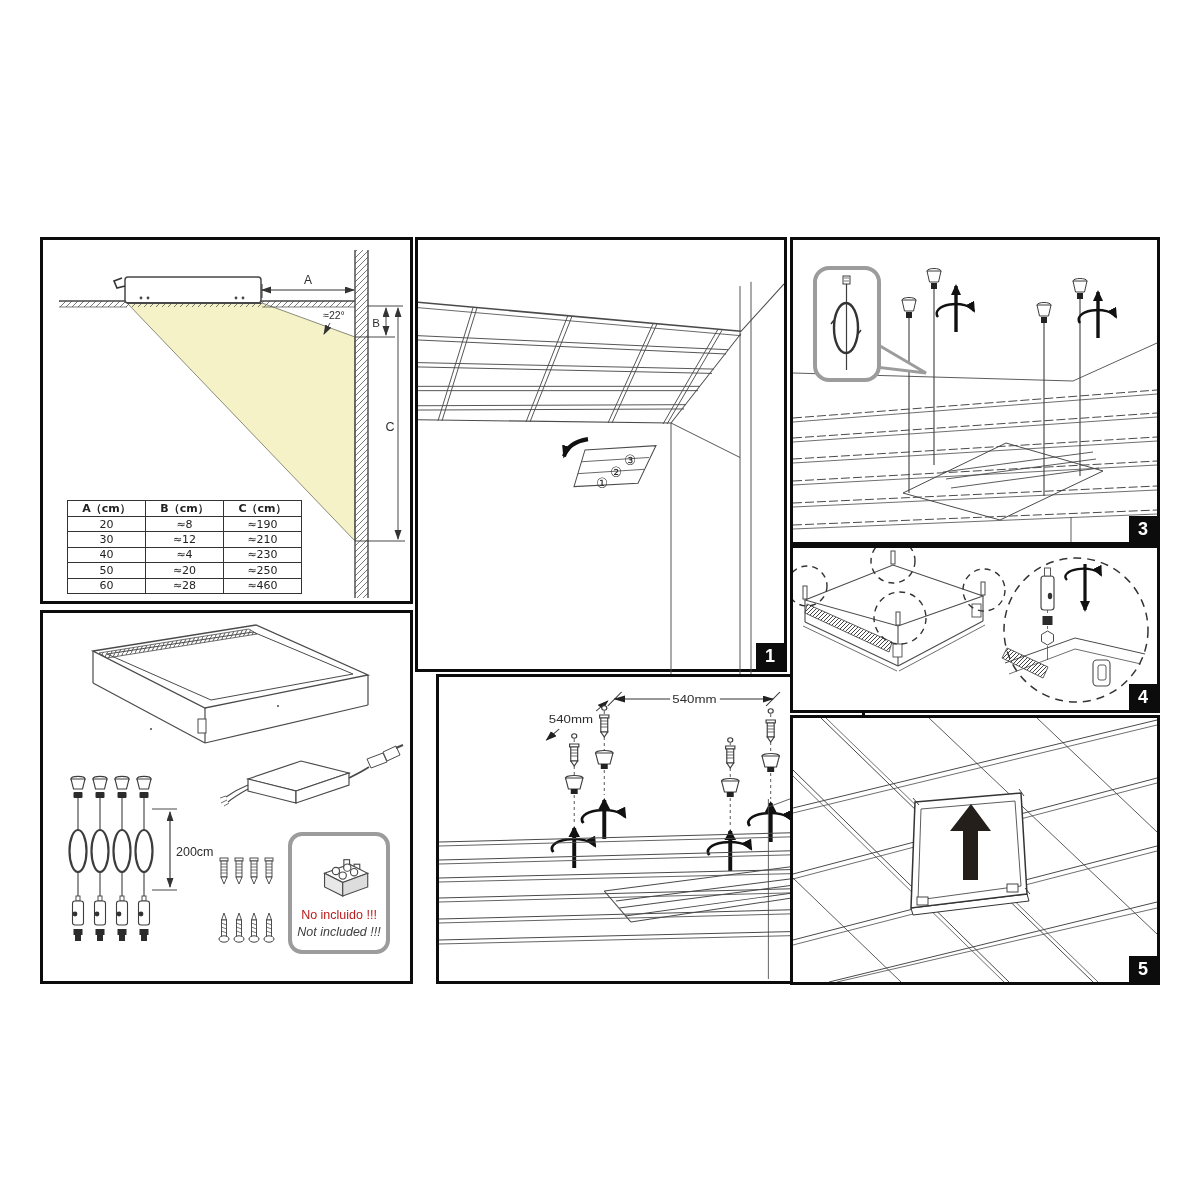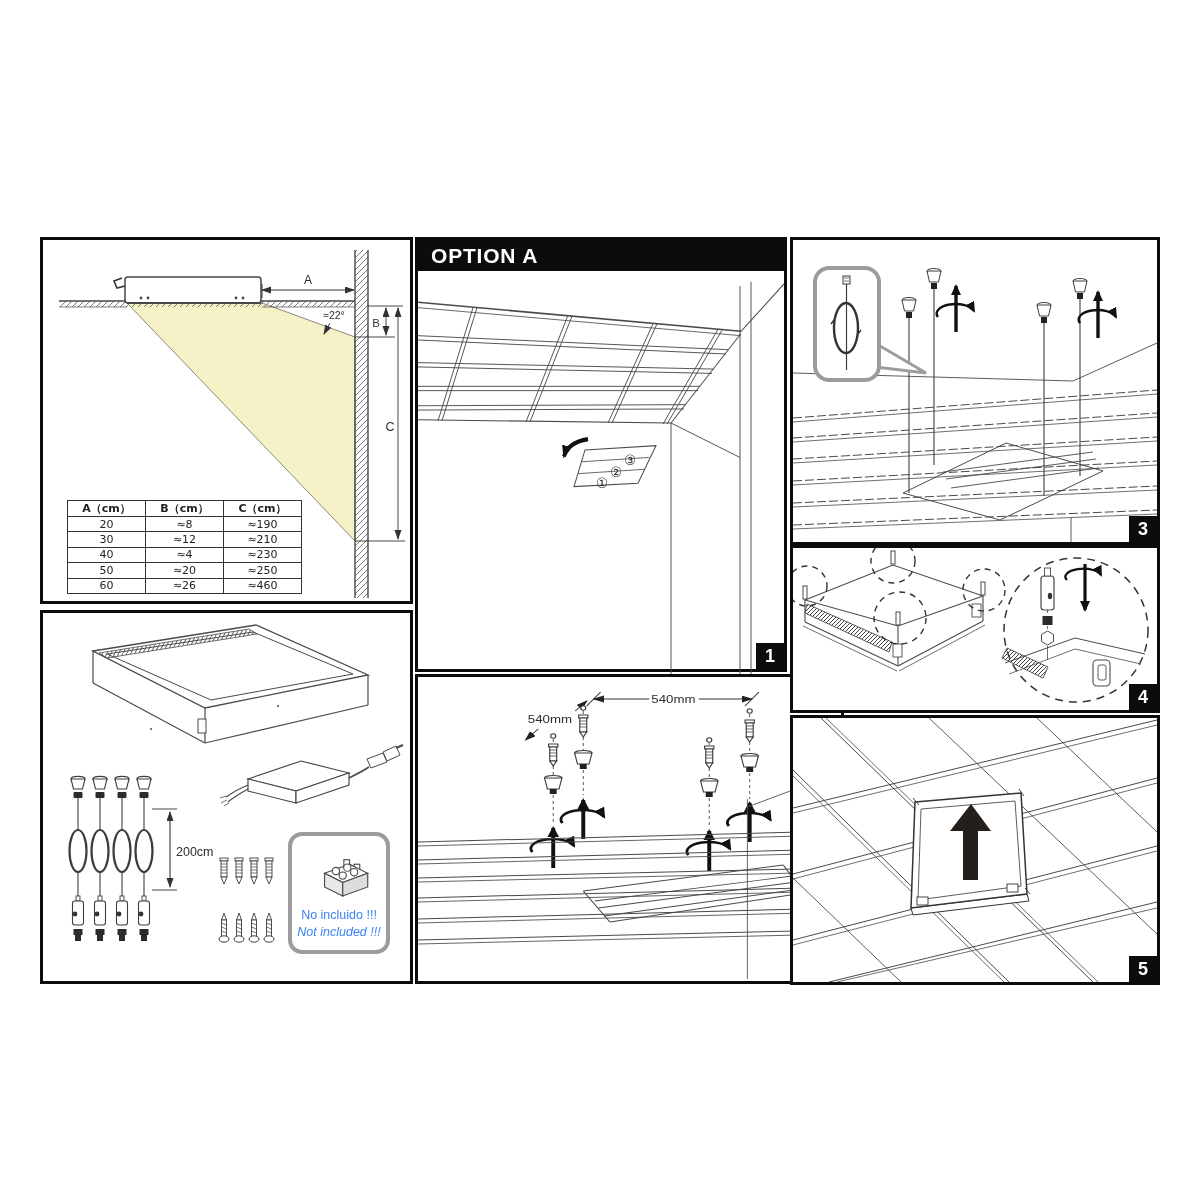--- a/index.html
+++ b/index.html
@@ -17,22 +17,22 @@
   .svg-fill{position:absolute;top:0;left:0;right:0;bottom:0;}
   
   .beam-table{position:absolute;left:24px;top:260px;border-collapse:collapse;background:#fff;padding-left:24px;}
   .beam-table th,.beam-table td{border:1.4px solid #333;width:77px;height:14.4px;padding:0;
         text-align:center;font-size:11px;font-family:"DejaVu Sans","Liberation Sans",sans-serif;color:#222;}
   .beam-table th{font-weight:bold;}
   
   .nibox{position:absolute;left:245px;top:219px;width:102px;height:122px;border:4px solid #9c9c9c;
          border-radius:14px;background:#fff;display:flex;flex-direction:column;align-items:center;
          justify-content:flex-end;padding-bottom:9px;box-sizing:border-box;}
-  .nibox .ni1{font-size:12.5px;color:#3b82f6;line-height:1.35;text-align:center;}
-  .nibox .ni2{font-size:12.5px;color:#3b82f6;font-style:italic;line-height:1.35;}
+  .nibox .ni1{font-size:12.5px;color:#b91c1c;line-height:1.35;text-align:center;}
+  .nibox .ni2{font-size:12.5px;color:#404040;font-style:italic;line-height:1.35;}
   .nibox svg{width:50px;height:42px;position:absolute;top:22px;left:28px;}
   svg text{font-family:"Liberation Sans","DejaVu Sans",sans-serif;fill:#2e2e2e;}
   svg .mark{font-family:"DejaVu Sans",sans-serif;}
   svg line,svg path,svg polygon,svg polyline,svg rect,svg circle,svg ellipse{vector-effect:none;}
 </style>
 </head>
 <body>
 
 <div class="page">
 
@@ -115,21 +115,21 @@
           <td>≈4</td>
           <td>≈230</td>
           </tr>
         <tr>
           <td>50</td>
           <td>≈20</td>
           <td>≈250</td>
           </tr>
         <tr>
           <td>60</td>
-          <td>≈26</td>
+          <td>≈28</td>
           <td>≈460</td>
           </tr>
       </tbody>
     </table>
   </section>
 
   <section class="panel" style="left:40px;top:610px;width:373px;height:374px;">
     <svg class="svg-fill" viewBox="0 0 367 368" preserveAspectRatio="none">
       <defs>
         <pattern id="ph2" patternUnits="userSpaceOnUse" width="4" height="8">
@@ -294,23 +294,20 @@
           <circle cx="30" cy="12" r="3.2"></circle>
           <circle cx="20" cy="15" r="3.2"></circle>
         </g>
       </svg>
       <div class="ni1">No incluido !!!</div>
       <div class="ni2">Not included !!!</div>
     </div>
   </section>
 
   <section class="panel" style="left:415px;top:237px;width:372px;height:435px;">
-    <div class="option-bar">
-      <span>OPTION A</span>
-    </div>
     <svg class="svg-under-bar" viewBox="0 0 366 398" preserveAspectRatio="none">
       <defs>
         <marker id="mS1" markerWidth="14" markerHeight="12" refX="10" refY="5" orient="auto" markerUnits="userSpaceOnUse">
           <path d="M0,0 L12,5 L0,10 z" fill="#111"></path>
         </marker>
       </defs>
       <g stroke="#4a4a4a" fill="none">
         <line x1="0" y1="29" x2="323" y2="56" stroke-width="1.4"></line>
         <line x1="0" y1="34" x2="323" y2="60" stroke-width="0.8"></line>
         <line x1="323" y1="56" x2="366" y2="12" stroke-width="1"></line>
@@ -345,21 +342,21 @@
         <line x1="160" y1="188" x2="226" y2="184" stroke-width="0.8"></line>
       </g>
       <text class="mark" x="212" y="180" font-size="13" text-anchor="middle">③</text>
       <text class="mark" x="198" y="191" font-size="13" text-anchor="middle">②</text>
       <text class="mark" x="184" y="201" font-size="13" text-anchor="middle">①</text>
       <path d="M170,156 Q150,159 146,172" stroke="#111" stroke-width="4" fill="none" marker-end="url(#mS1)"></path>
     </svg>
     <div class="badge">1</div>
   </section>
 
-  <section class="panel" style="left:415px;top:674px;width:429px;height:310px;">
+  <section class="panel" style="left:436px;top:674px;width:429px;height:310px;">
     <svg class="svg-fill" viewBox="0 0 366 304" preserveAspectRatio="none">
       <defs>
         <marker id="mS2" markerWidth="10" markerHeight="8" refX="9" refY="3.5" orient="auto-start-reverse" markerUnits="userSpaceOnUse">
           <path d="M0,0 L10,3.5 L0,7 z" fill="#222"></path>
         </marker>
         <marker id="mS2b" markerWidth="14" markerHeight="12" refX="9" refY="5" orient="auto" markerUnits="userSpaceOnUse">
           <path d="M0,0 L11,5 L0,10 z" fill="#111"></path>
         </marker>
       </defs>
       <g stroke="#333" stroke-width="1">

